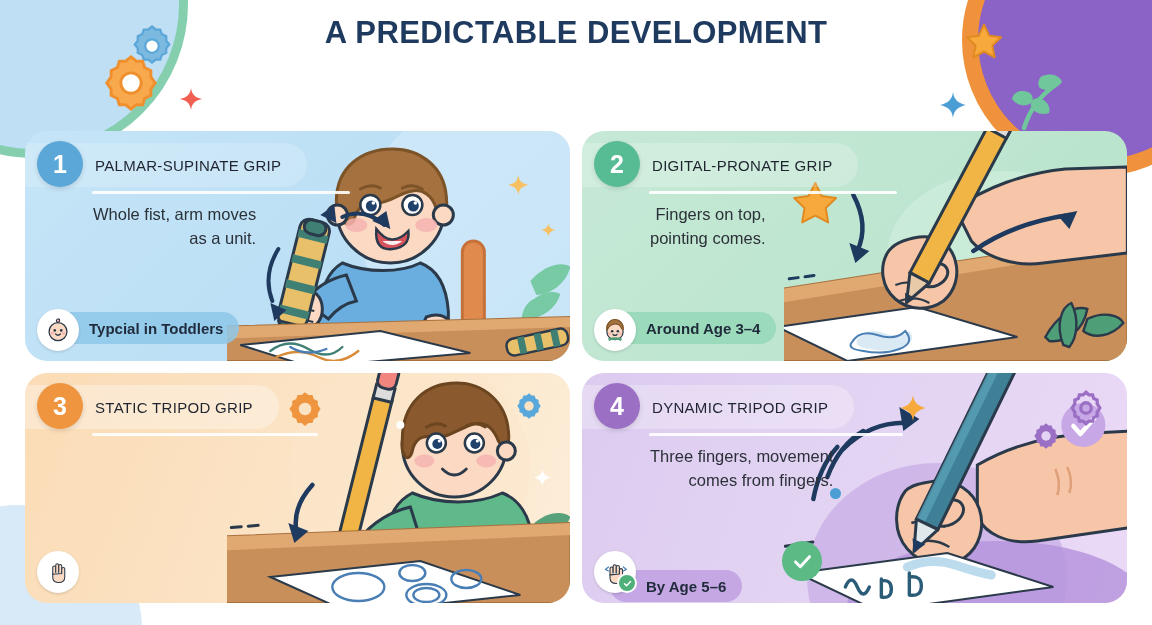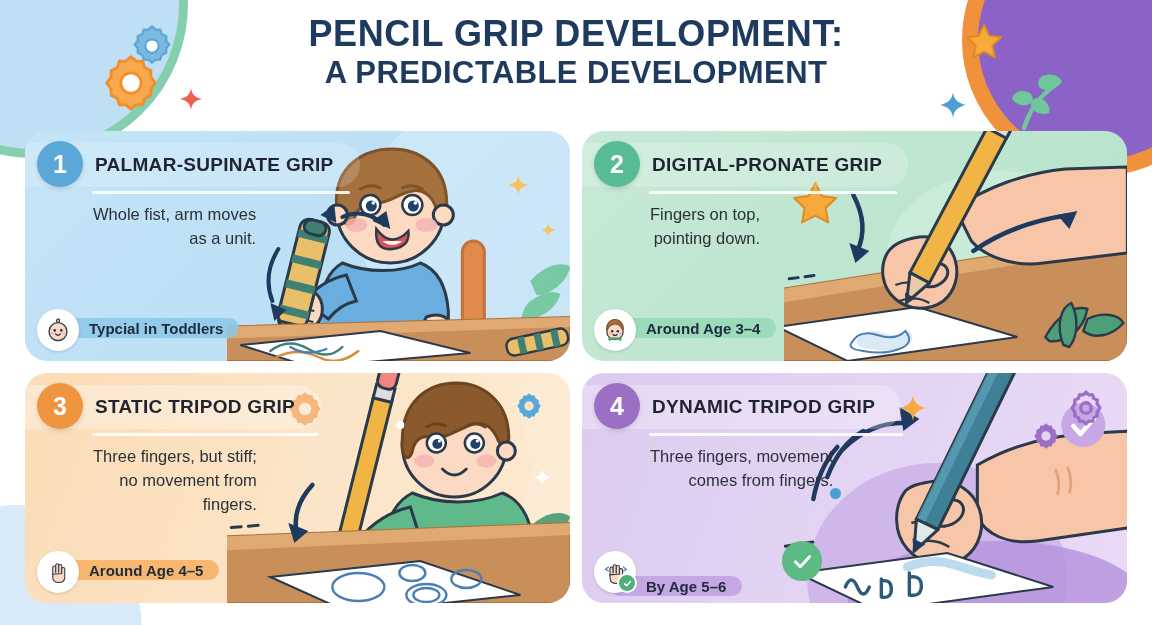--- a/index.html
+++ b/index.html
@@ -102,21 +102,21 @@
     padding-left:70px;padding-right:26px;
     display:flex;align-items:center;
     border-top-right-radius:22px;border-bottom-right-radius:22px;
     z-index:5;
   }
   .c1 .head-pill{background:rgba(255,255,255,.18);}
   .c2 .head-pill{background:rgba(255,255,255,.22);}
   .c3 .head-pill{background:rgba(255,255,255,.32);}
   .c4 .head-pill{background:rgba(255,255,255,.28);}
   .card-title{
-    font-size:19px;font-weight:700;color:#1f2430;letter-spacing:.3px;
+    font-size:15px;font-weight:400;color:#1f2430;letter-spacing:.3px;
     white-space:nowrap;
   }
 
   .rule{
     position:absolute;left:67px;top:60px;height:3px;border-radius:2px;
     background:rgba(255,255,255,.9);z-index:5;
   }
   .c1 .rule{width:258px;}
   .c2 .rule{width:248px;}
   .c3 .rule{width:226px;}
@@ -127,21 +127,21 @@
     font-size:16.5px;line-height:1.45;color:#2b3138;
     max-width:250px;white-space:pre-line;text-align:right;
   }
 
   
   .agewrap{
     position:absolute;left:12px;bottom:14px;z-index:6;
     display:flex;align-items:center;height:38px;
   }
   .age-pill{
-    height:20px;border-radius:16px;display:flex;align-items:center;
+    height:32px;border-radius:16px;display:flex;align-items:center;
     padding:0 16px 0 36px;margin-left:16px;
   }
   .c1 .age-pill{background:rgba(141,199,233,.85);}
   .c2 .age-pill{background:rgba(151,216,184,.9);text-align:center;}
   .c3 .age-pill{background:rgba(247,179,105,.92);}
   .c4 .age-pill{background:rgba(192,160,226,.85);margin-top:32px;}
   .age-text{font-size:15px;font-weight:700;color:#1f2a3a;white-space:nowrap;}
   .avatar{
     position:absolute;left:0;top:0;width:38px;height:38px;border-radius:50%;
     background:#fff;border:2px solid #fff;
@@ -213,21 +213,20 @@
       <path d="M36 40c9 2 13 9 11 15-8 3-16-1-18-7-1-4 2-8 7-8z" fill="#6fc79b"></path>
     </svg>
   </div>
   <div class="deco sparkle" style="right:186px;top:92px;">
     <svg viewBox="0 0 24 24">
         <path d="M12 0c1 7 4 10 12 12-8 2-11 5-12 12-1-7-4-10-12-12C8 10 11 7 12 0z" fill="#4a9ed4"></path>
       </svg>
   </div>
 
   <div class="header">
-    <div class="title-line1">PENCIL GRIP DEVELOPMENT:</div>
     <div class="title-line2">A PREDICTABLE DEVELOPMENT</div>
   </div>
 
   <div class="grid">
 
     <div class="card c1">
       <div class="art-blob"></div>
 
       <div class="art">
         <svg viewBox="0 0 340 230" preserveAspectRatio="xMaxYMax meet">
@@ -392,21 +391,21 @@
       </div>
 
       <div class="head-pill">
         <span class="card-title">DIGITAL-PRONATE GRIP</span>
       </div>
       <div class="rule"></div>
       <div class="numwrap">
         <div class="num n2">2</div>
       </div>
       <div class="desc">Fingers on top,
-pointing down.</div>
+pointing comes.</div>
 
       <div class="agewrap">
         <div class="age-pill">
           <span class="age-text">Around Age 3–4</span>
         </div>
         <div class="avatar">
           <svg width="26" height="26" viewBox="0 0 32 32">
             <path d="M5 15c0-8 5-12 11-12s11 4 11 12c0 2-2 2-3 0-1-5-5-7-9-6-4 1-7 3-8 7-1 2-2 1-2-1z" fill="#a5713f"></path>
             <circle cx="16" cy="18" r="10" fill="#fbd9c2" stroke="#2b3a4a" stroke-width="1.5"></circle>
             <path d="M6 14c0-7 5-11 10-11s10 4 10 11c0 1-1 2-2 0-2-5-6-6-10-5s-6 3-7 6c-1 1-1 0-1-1z" fill="#a5713f" stroke="#7d5328" stroke-width="1.3"></path>
@@ -502,28 +501,22 @@
         </svg>
       </div>
 
       <div class="head-pill">
         <span class="card-title">STATIC TRIPOD GRIP</span>
       </div>
       <div class="rule"></div>
       <div class="numwrap">
         <div class="num n3">3</div>
       </div>
-      <div class="desc">Three fingers, but stiff;
-no movement from
-fingers.</div>
 
       <div class="agewrap">
-        <div class="age-pill">
-          <span class="age-text">Around Age 4–5</span>
-        </div>
         <div class="avatar">
           <svg width="24" height="24" viewBox="0 0 32 32">
             <path d="M9 20V10a2 2 0 0 1 4 0v7" fill="#fbd9c2" stroke="#2b3a4a" stroke-width="1.4"></path>
             <path d="M13 17V7a2 2 0 0 1 4 0v10" fill="#fbd9c2" stroke="#2b3a4a" stroke-width="1.4"></path>
             <path d="M17 17V8a2 2 0 0 1 4 0v10" fill="#fbd9c2" stroke="#2b3a4a" stroke-width="1.4"></path>
             <path d="M21 18v-6a2 2 0 0 1 4 0v11c0 4-3 7-8 7s-8-3-8-7v-4z" fill="#fbd9c2" stroke="#2b3a4a" stroke-width="1.4"></path>
           </svg>
         </div>
       </div>
     </div>

